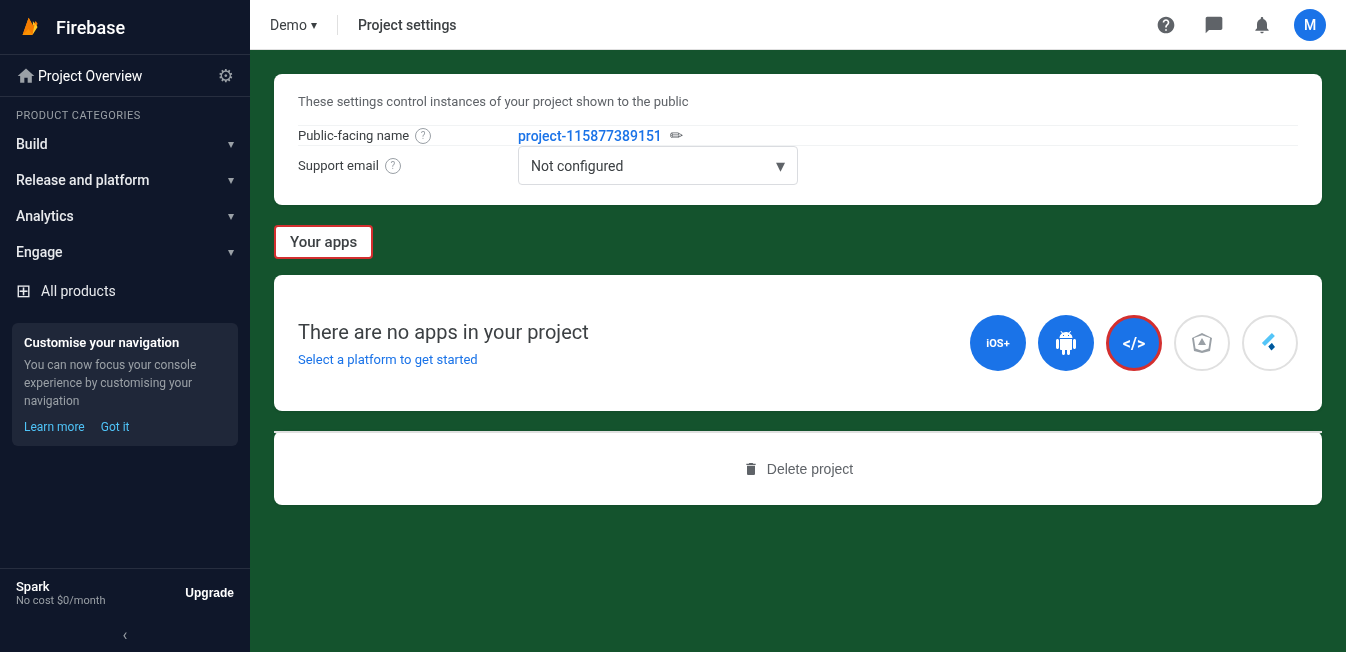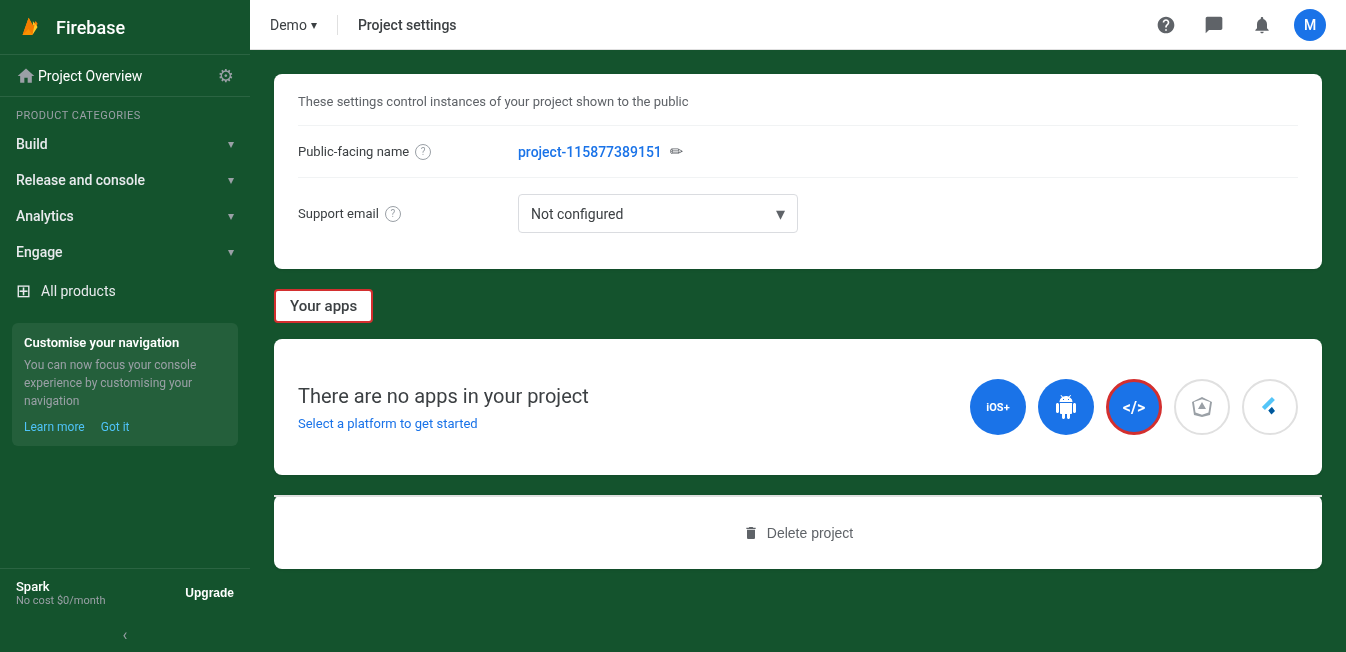--- a/index.html
+++ b/index.html
@@ -2,21 +2,21 @@
 <html><head>
   <meta charset="utf-8">
   <style>
     * { box-sizing: border-box; margin: 0; padding: 0; }
     body { font-family: 'Google Sans', Roboto, Arial, sans-serif; background: #f5f5f5; display: flex; height: 652px; overflow: hidden; }
 
     
     .sidebar {
       width: 250px;
       min-width: 250px;
-      background: #14532d;
+      background: #0f172a;
       color: #fff;
       display: flex;
       flex-direction: column;
       height: 100%;
       overflow-y: auto;
     }
     .sidebar-header {
       display: flex;
       align-items: center;
       padding: 12px 16px;
@@ -229,21 +229,21 @@
       box-shadow: 0 1px 3px rgba(0,0,0,0.1);
     }
     .settings-desc {
       font-size: 13px;
       color: #5f6368;
       margin-bottom: 16px;
     }
     .settings-row {
       display: flex;
       align-items: center;
-      padding: 16px 0;
+      padding: 0 0;
       border-top: 1px solid #f1f3f4;
       gap: 20px;
     }
     .settings-label {
       width: 200px;
       font-size: 13px;
       color: #3c4043;
       display: flex;
       align-items: center;
       gap: 6px;
@@ -402,21 +402,21 @@
   </div>
 
   <div class="section-label">Product categories</div>
 
   <div class="nav-item">
     <span class="nav-item-text">Build</span>
     <span class="chevron">▾</span>
   </div>
 
   <div class="nav-item">
-    <span class="nav-item-text">Release and console</span>
+    <span class="nav-item-text">Release and platform</span>
     <span class="chevron">▾</span>
   </div>
 
   <div class="nav-item">
     <span class="nav-item-text">Analytics</span>
     <span class="chevron">▾</span>
   </div>
 
   <div class="nav-item">
     <span class="nav-item-text">Engage</span>

